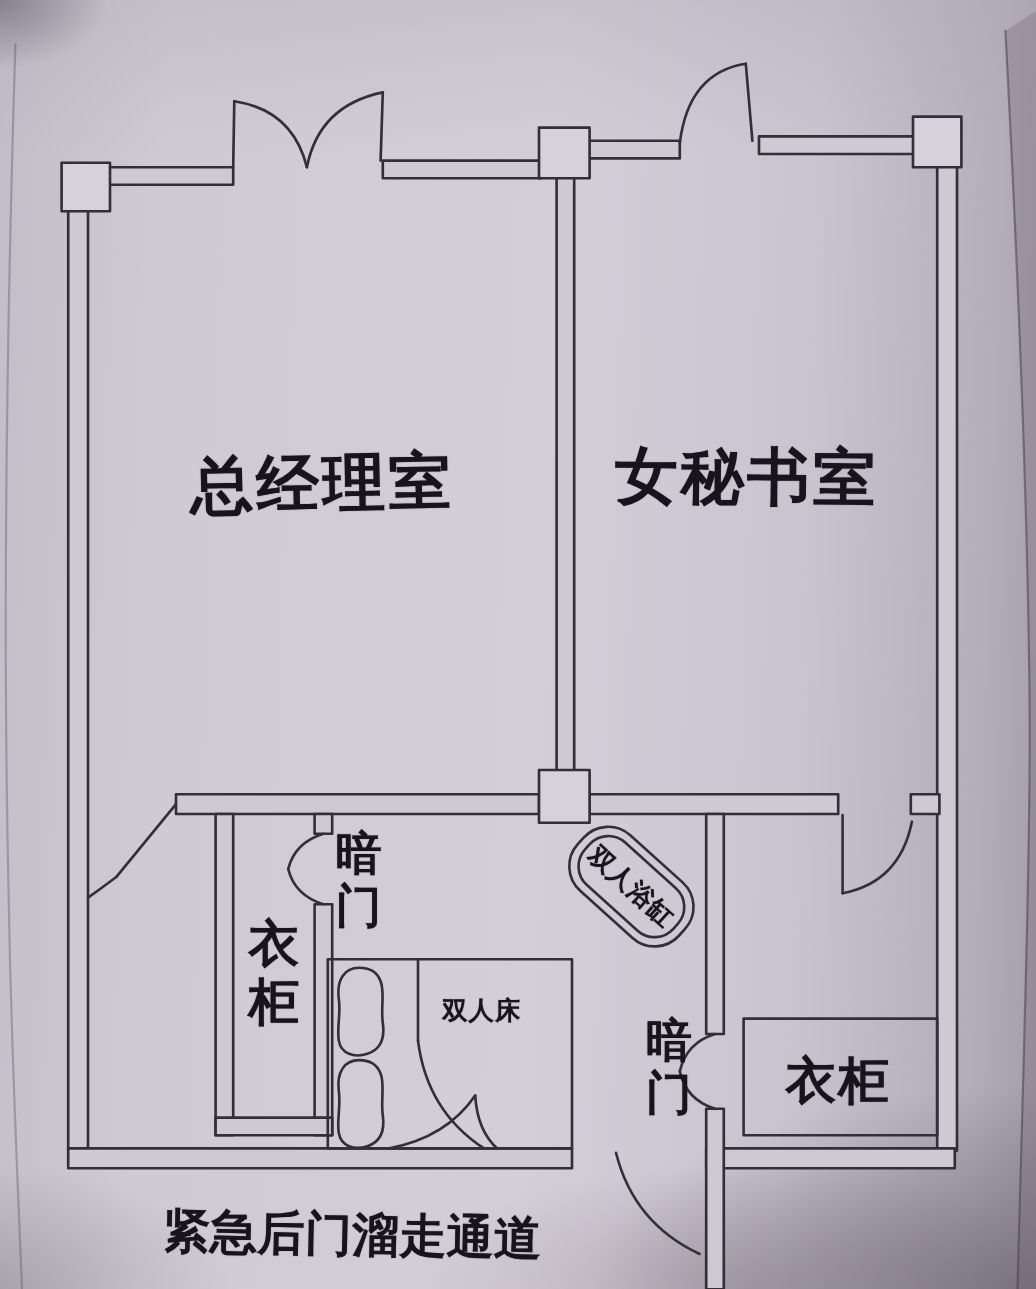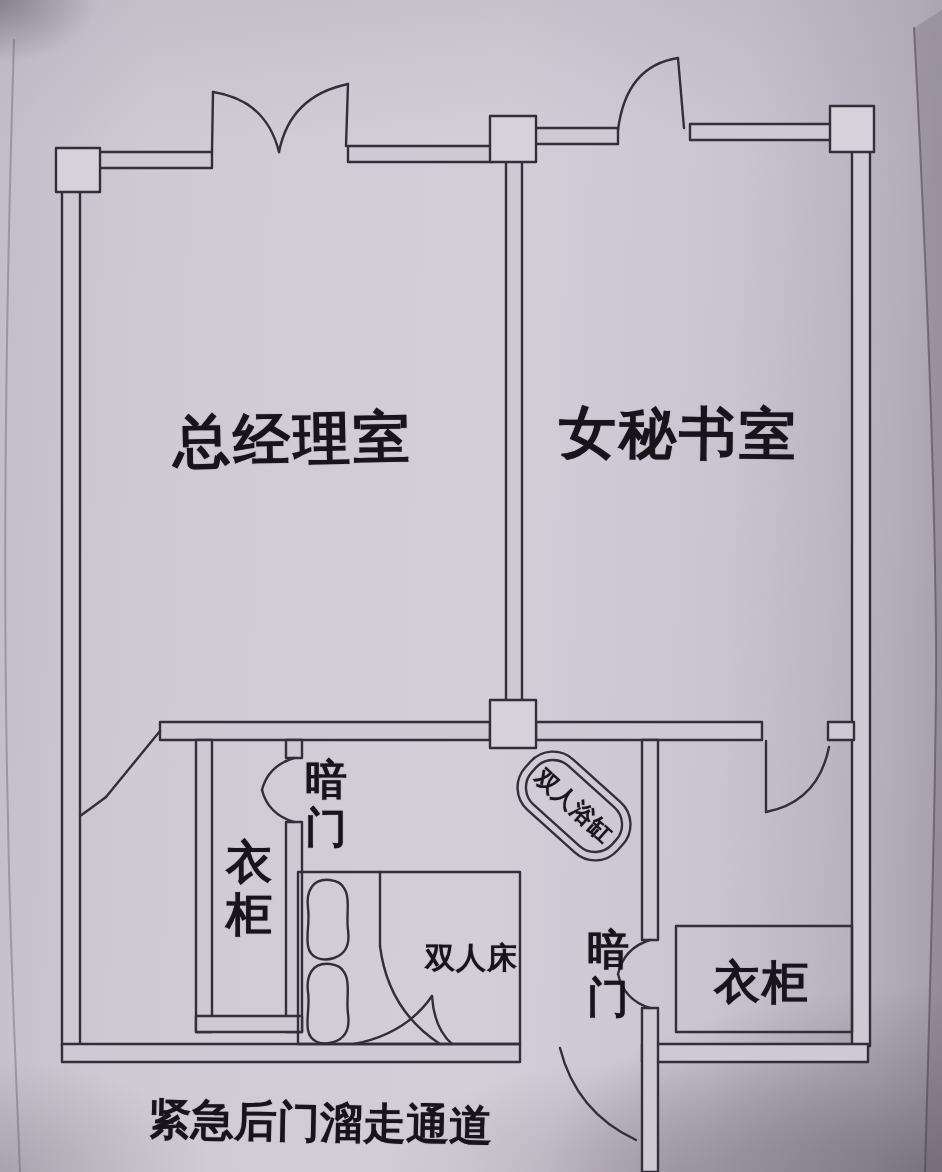--- a/index.html
+++ b/index.html
@@ -17,27 +17,27 @@
       linear-gradient(92deg, #c2bdc8 0%, #d0cad5 16%, #d4ced9 52%, #cac4d1 76%, #b4adbc 93%, #a39cab 100%);
   }
   .plan-svg{position:absolute;left:0;top:0;}
   .lbl{
     position:absolute;
     color:#17141b;
     font-weight:bold;
     white-space:nowrap;
     text-shadow:0 0 1px rgba(23,20,27,.55);
   }
-  .lbl.v{white-space:normal;word-break:break-all;text-align:center;line-height:1.14;}
+  .lbl.v{white-space:normal;word-break:break-all;text-align:center;line-height:1.14;font-family:Liberation Mono, monospace;}
   .room-lbl{font-size:57px;letter-spacing:3px;}
   .gm{left:162px;top:402px;width:262px;text-align:center;transform:rotate(-1.2deg);}
   .sec{left:538px;top:396px;width:282px;text-align:center;transform:rotate(0.6deg);}
   .hdl{left:301px;top:756px;width:50px;font-size:42px;}
   .wcl{left:212px;top:836px;width:74px;font-size:46px;}
-  .bed-lbl{left:402px;top:938px;width:116px;font-size:30px;text-align:right;letter-spacing:1px;}
+  .bed-lbl{left:402px;top:903px;width:116px;font-size:23px;text-align:left;letter-spacing:1px;}
   .hdr{left:582px;top:926px;width:52px;font-size:42px;}
   .wcr{left:682px;top:952px;width:160px;font-size:46px;text-align:center;letter-spacing:2px;}
   .tub-lbl{
     left:574px;top:806px;font-size:23px;letter-spacing:1px;
     transform:translate(-50%,-50%) rotate(42deg);
   }
   .esc{left:148px;top:1094px;width:340px;font-size:43px;text-align:center;transform:rotate(1.2deg);}
 </style>
 </head>
 <body>

